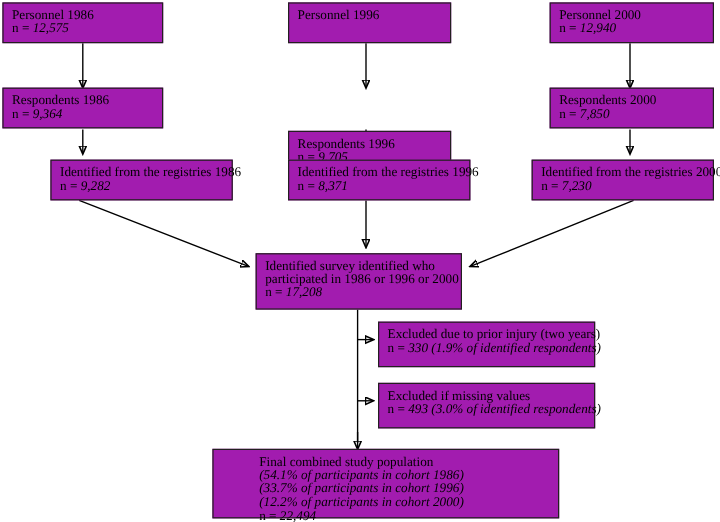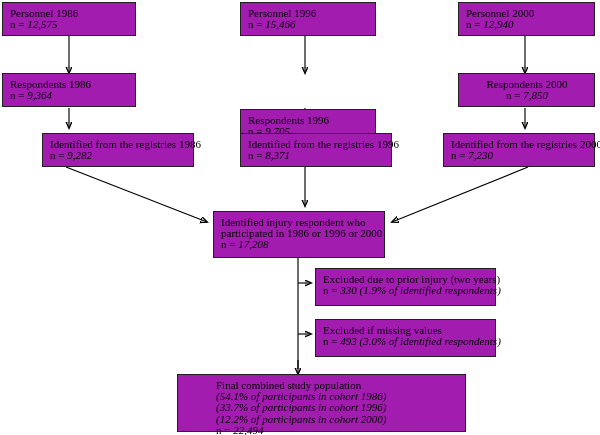--- a/index.html
+++ b/index.html
@@ -96,50 +96,49 @@
     <span class="line"><span>n = </span><span class="num">9,364</span></span>
   </div>
 
   <div class="box" style="left:2px; top:133px; width:152px; height:34px;margin-left:40px;">
     <span class="line">Identified from the registries 1986</span>
     <span class="line"><span>n = </span><span class="num">9,282</span></span>
   </div>
 
   <div class="box" style="left:240px; top:2px; width:136px; height:34px;">
     <span class="line">Personnel 1996</span>
-    <span class="line"><span>n = </span><span class="num">15,466</span></span>
   </div>
 
   <div class="box" style="left:240px; top:73px; width:136px; height:34px;margin-top:36px;">
     <span class="line">Respondents 1996</span>
     <span class="line"><span>n = </span><span class="num">9,705</span></span>
   </div>
 
   <div class="box" style="left:240px; top:133px; width:152px; height:34px;">
     <span class="line">Identified from the registries 1996</span>
     <span class="line"><span>n = </span><span class="num">8,371</span></span>
   </div>
 
   <div class="box" style="left:458px; top:2px; width:137px; height:34px;">
     <span class="line">Personnel 2000</span>
     <span class="line"><span>n = </span><span class="num">12,940</span></span>
   </div>
 
-  <div class="box" style="left:458px; top:73px; width:137px; height:34px;text-align:center;">
+  <div class="box" style="left:458px; top:73px; width:137px; height:34px;">
     <span class="line">Respondents 2000</span>
     <span class="line"><span>n = </span><span class="num">7,850</span></span>
   </div>
 
   <div class="box" style="left:443px; top:133px; width:152px; height:34px;">
     <span class="line">Identified from the registries 2000</span>
     <span class="line"><span>n = </span><span class="num">7,230</span></span>
   </div>
 
   <div class="box" style="left:213px; top:211px; width:172px; height:47px;">
-    <span class="line">Identified injury respondent who</span>
+    <span class="line">Identified survey identified who</span>
     <span class="line">participated in 1986 or 1996 or 2000</span>
     <span class="line"><span>n = </span><span class="num">17,208</span></span>
   </div>
 
   <div class="box" style="left:315px; top:268px; width:181px; height:38px;">
     <span class="line">Excluded due to prior injury (two years)</span>
     <span class="line"><span>n = </span><span class="num">330</span><span class="pct"> <span>(1.9% of identified respondents)</span></span></span>
   </div>
 
   <div class="box" style="left:315px; top:319px; width:181px; height:38px;">

